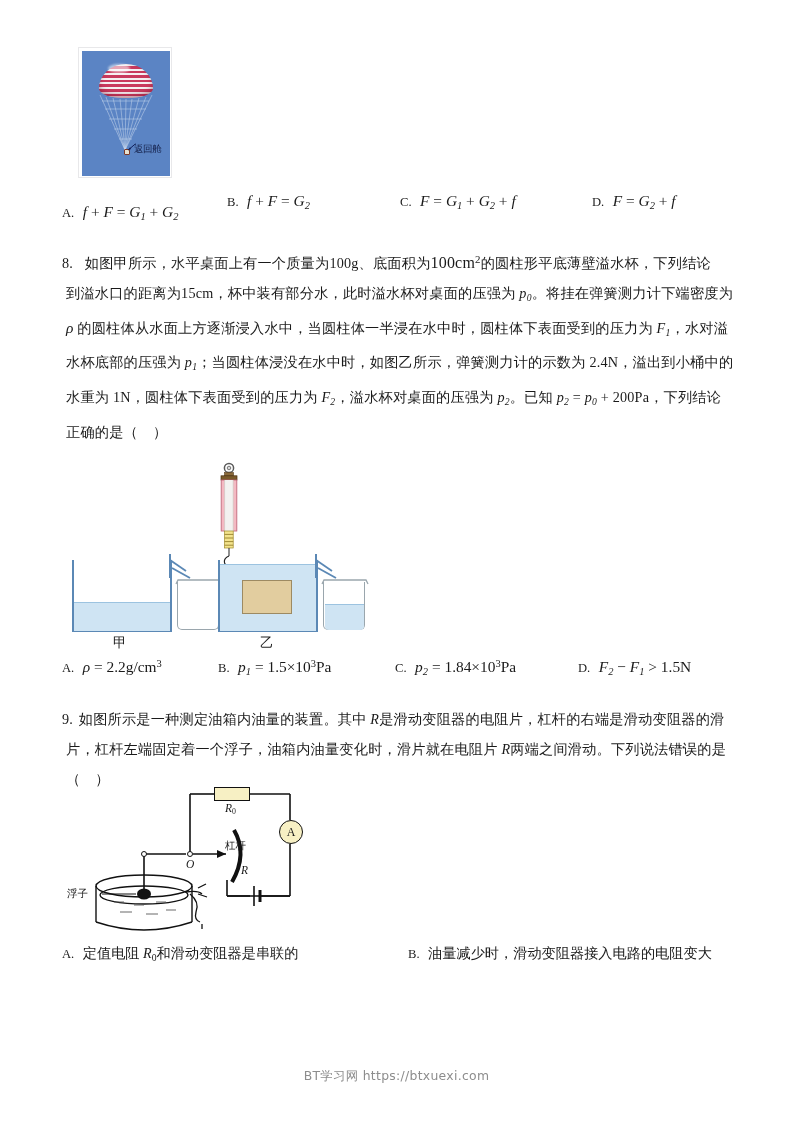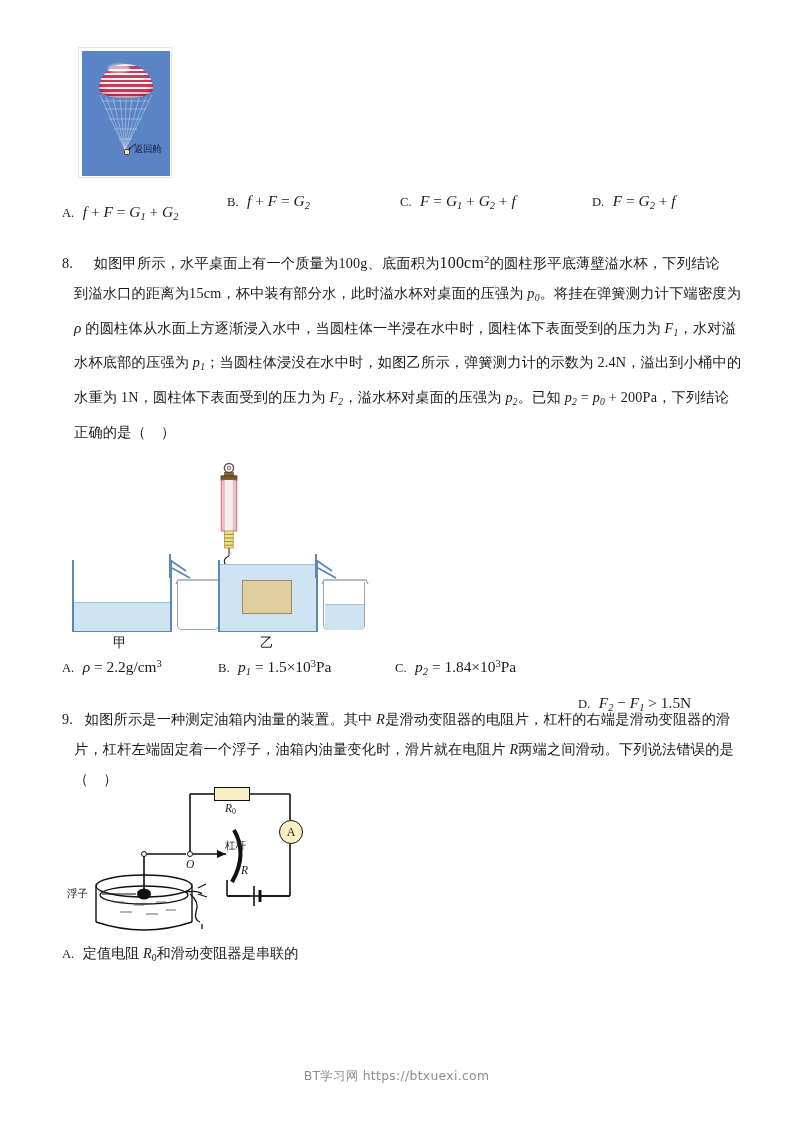--- a/index.html
+++ b/index.html
@@ -30,21 +30,21 @@
   }
 
   
   .qline {
     font-size: 14.2px;
     line-height: 30px;
     letter-spacing: 0.2px;
     white-space: nowrap;
   }
   .qbody {
-    margin-left: 12px;
+    margin-left: 4px;
   }
   .num { margin-right: 2px; }
 
   .mathvar {
     font-family: "Liberation Serif", serif;
     font-style: italic;
   }
   .mathup {
     font-style: normal;
   }
@@ -331,21 +331,21 @@
       <div class="opt" style="left:530px;">
         <span class="lbl">D.</span>
         <span class="opt-math"><i>F</i> = <i>G</i><sub>2</sub> + <i>f</i></span>
       </div>
     </div>
 
     <div style="height:22px"></div>
 
     <div class="qline">
       <span class="num">8.</span>
-      <span style="margin-left:15px">如图甲所示，水平桌面上有一个质量为</span><span class="unit">100g</span><span>、底面积为</span><span style="font-size:16px">100cm<sup>2</sup></span><span>的圆柱形平底薄壁溢水杯，下列结论</span>
+      <span style="margin-left:6px">如图甲所示，水平桌面上有一个质量为</span><span class="unit">100g</span><span>、底面积为</span><span style="font-size:16px">100cm<sup>2</sup></span><span>的圆柱形平底薄壁溢水杯，下列结论</span>
     </div>
     <div class="qline qbody">
       到溢水口的距离为<span class="unit">15cm</span>，杯中装有部分水，此时溢水杯对桌面的压强为&nbsp;<i class="mathvar">p</i><sub>0</sub>。将挂在弹簧测力计下端密度为
     </div>
     <div class="qline qbody">
       <i class="mathvar" style="font-size:15.4px">ρ</i>&nbsp;的圆柱体从水面上方逐渐浸入水中，当圆柱体一半浸在水中时，圆柱体下表面受到的压力为&nbsp;<i class="mathvar">F</i><sub>1</sub>，水对溢
     </div>
     <div class="qline qbody">
       水杯底部的压强为&nbsp;<i class="mathvar">p</i><sub>1</sub>；当圆柱体浸没在水中时，如图乙所示，弹簧测力计的示数为 <span class="unit">2.4N</span>，溢出到小桶中的
     </div>
@@ -421,31 +421,31 @@
         <span class="opt-math"><i>ρ</i> <span class="mathup">= 2.2g/cm<sup>3</sup></span></span>
       </div>
       <div class="opt" style="left:156px;">
         <span class="lbl">B.</span>
         <span class="opt-math"><i>p</i><sub>1</sub> <span class="mathup">= 1.5×10<sup>3</sup>Pa</span></span>
       </div>
       <div class="opt" style="left:333px;">
         <span class="lbl">C.</span>
         <span class="opt-math"><i>p</i><sub>2</sub> <span class="mathup">= 1.84×10<sup>3</sup>Pa</span></span>
       </div>
-      <div class="opt" style="left:516px;margin-top:36px;">
+      <div class="opt" style="left:516px;">
         <span class="lbl">D.</span>
         <span class="opt-math"><i>F</i><sub>2</sub> <span class="mathup">−</span> <i>F</i><sub>1</sub> <span class="mathup">&gt; 1.5N</span></span>
       </div>
     </div>
   </div>
 
   <div style="position:absolute; left:62px; top:704px; width:680px;">
     <div class="qline">
       <span class="num">9.</span>
-      <span style="margin-left:6px">如图所示是一种测定油箱内油量的装置。其中 <i class="mathvar">R</i>是滑动变阻器的电阻片，杠杆的右端是滑动变阻器的滑</span>
+      <span style="">如图所示是一种测定油箱内油量的装置。其中 <i class="mathvar">R</i>是滑动变阻器的电阻片，杠杆的右端是滑动变阻器的滑</span>
     </div>
     <div class="qline qbody">
       片，杠杆左端固定着一个浮子，油箱内油量变化时，滑片就在电阻片 <i class="mathvar">R</i>两端之间滑动。下列说法<span class="dotted">错误</span>的是
     </div>
     <div class="qline qbody">
       （&nbsp;&nbsp;&nbsp;&nbsp;）
     </div>
   </div>
 
   <div class="fig-circuit">
@@ -523,18 +523,22 @@
     <div class="clbl" style="left:179px; top:82px; font-style:italic;">R</div>
     <div class="clbl cn" style="left:5px; top:105px;">浮子</div>
   </div>
 
   <div style="position:absolute; left:62px; top:944px; width:680px;">
     <div class="opt2row" style="height:38px;">
       <div class="opt" style="left:0px;">
         <span class="lbl">A.</span>
         <span>定值电阻 <i class="mathvar">R</i><sub style="font-style:normal;">0</sub>和滑动变阻器是串联的</span>
       </div>
+      <div class="opt" style="left:346px;">
+        <span class="lbl">B.</span>
+        <span>油量减少时，滑动变阻器接入电路的电阻变大</span>
+      </div>
     </div>
   </div>
 
   <div class="footer">BT学习网 https://btxuexi.com</div>
 
 </div>
 
 </body></html>

